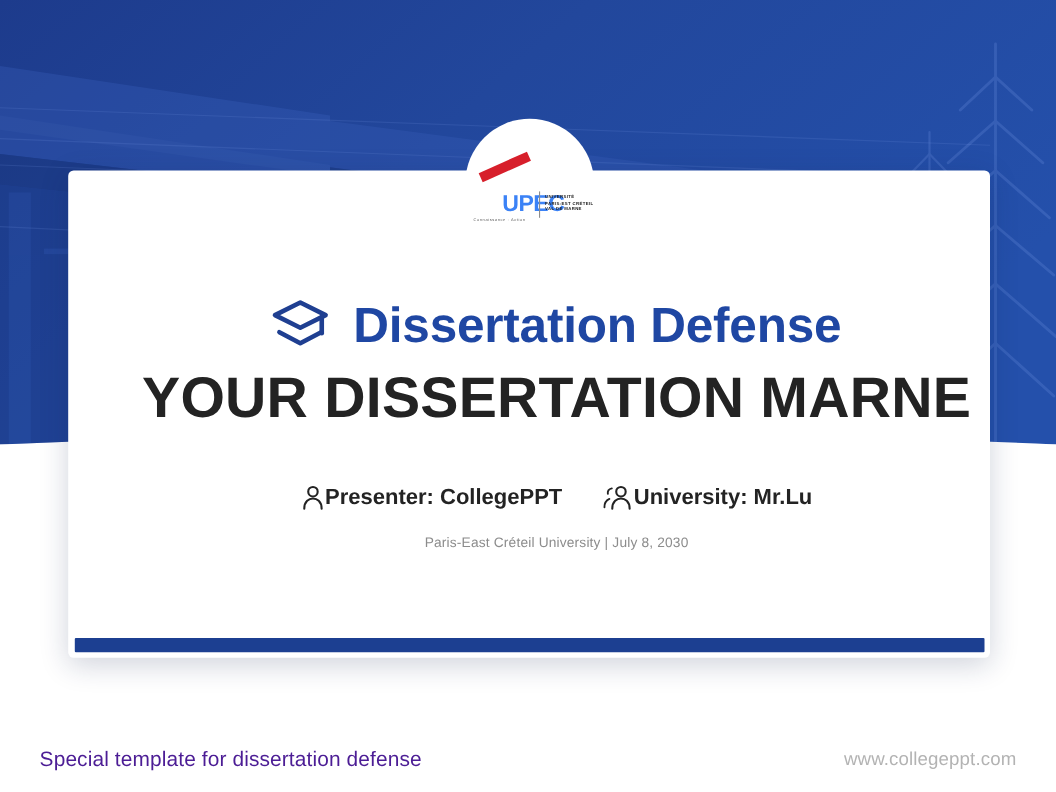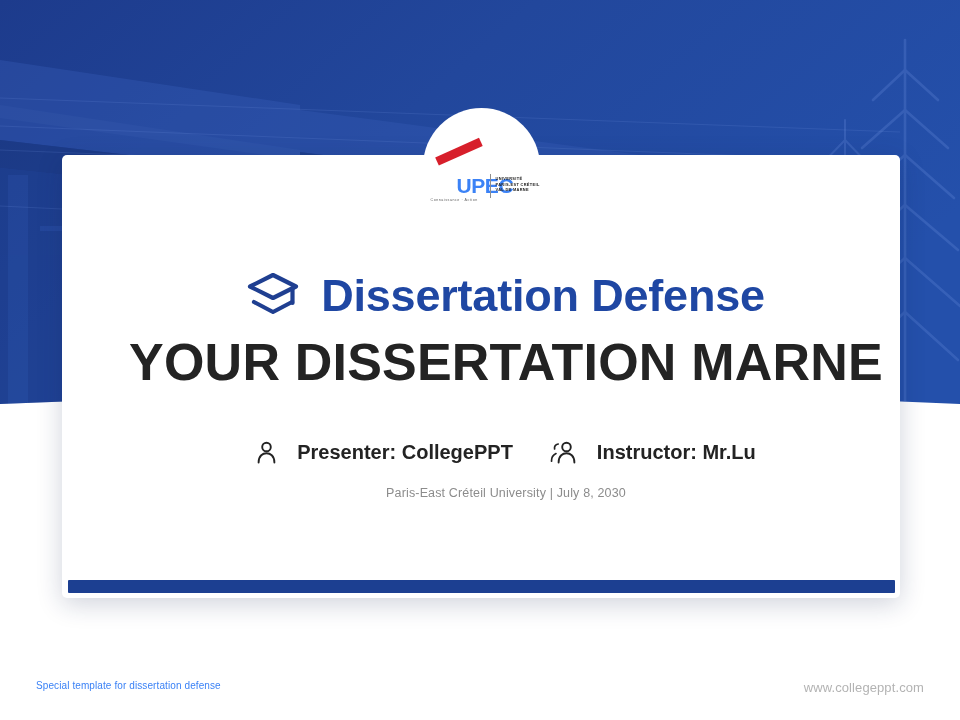--- a/index.html
+++ b/index.html
@@ -184,21 +184,21 @@
 
   .people-row {
     margin-top: 51px;
     display: flex;
     align-items: center;
     gap: 37px;
   }
   .person {
     display: flex;
     align-items: flex-start;
-    gap: 20px;
+    gap: 1px;
   }
   .person-icon {
     display: block;
     flex: 0 0 auto;
   }
   .person-label {
     font-size: 20px;
     font-weight: 700;
     color: #232323;
     white-space: nowrap;
@@ -210,29 +210,29 @@
     color: #8c8c8c;
     letter-spacing: 0.15px;
     white-space: nowrap;
   }
 
   
   .footer-left {
     position: absolute;
     left: 36px;
     top: 680px;
-    font-size: 10px;
-    color: #3b82f6;
+    font-size: 19px;
+    color: #4c1d95;
     letter-spacing: 0.1px;
   }
   .footer-right {
     position: absolute;
     right: 36px;
     top: 680px;
-    font-size: 13px;
+    font-size: 17px;
     color: #b3b3b3;
     letter-spacing: 0.1px;
   }
 </style>
 </head>
 <body>
 
 <div id="slide">
 
   <div class="band-wrap">
@@ -355,21 +355,21 @@
         <div class="person-label">Presenter: CollegePPT</div>
       </div>
 
       <div class="person">
         <svg class="person-icon" width="27" height="23" viewBox="0 0 27 23">
           <circle cx="16.5" cy="6" r="4.3" fill="none" stroke="#232323" stroke-width="1.9"></circle>
           <path d="M8.6 21.5 C8.6 14.6 13.0 12.2 16.5 12.2 C20.0 12.2 24.4 14.6 24.4 21.5" fill="none" stroke="#232323" stroke-width="1.9" stroke-linecap="round"></path>
           <path d="M8.2 3.0 C5.6 3.6 4.2 5.6 4.6 8.0" fill="none" stroke="#232323" stroke-width="1.7" stroke-linecap="round"></path>
           <path d="M6.0 12.6 C3.0 14.0 1.4 16.8 1.5 20.2" fill="none" stroke="#232323" stroke-width="1.7" stroke-linecap="round"></path>
         </svg>
-        <div class="person-label">Instructor: Mr.Lu</div>
+        <div class="person-label">University: Mr.Lu</div>
       </div>
     </div>
 
     <div class="venue">Paris-East Créteil University | July 8, 2030</div>
   </div>
 
   <div class="footer-left">Special template for dissertation defense</div>
   <div class="footer-right">www.collegeppt.com</div>
 
 </div>

